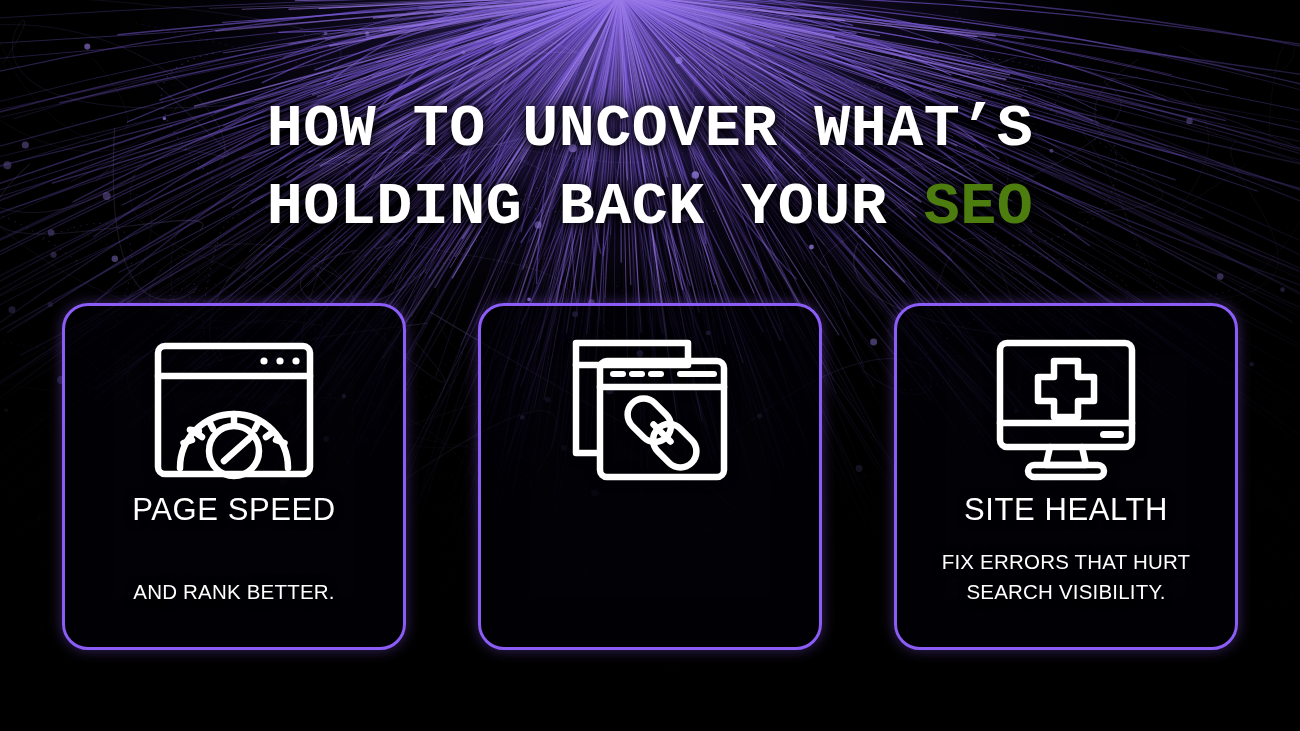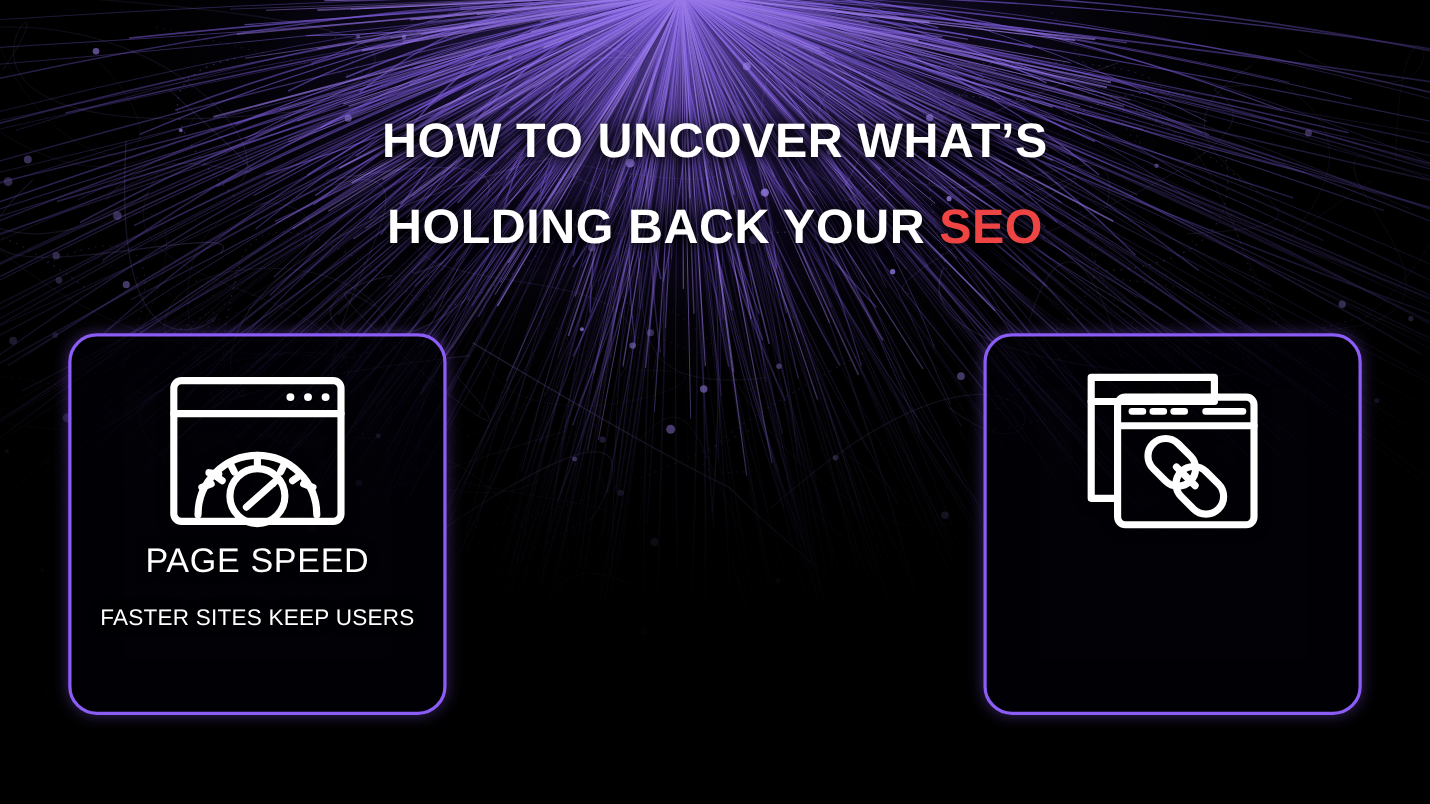--- a/index.html
+++ b/index.html
@@ -50,30 +50,30 @@
   
   .headline {
     position:absolute;
     left:0; right:0; top:90px;
     text-align:center;
     z-index:5;
   }
   .headline-line {
     display:block;
     color:#ffffff;
-    font-family:Liberation Sans, sans-serif;
+    font-family:Liberation Mono, monospace;
     font-weight:700;
-    font-size:44px;
+    font-size:60px;
     line-height:78px;
     letter-spacing:0.5px;
     text-transform:uppercase;
     text-shadow:0 0 22px rgba(0,0,0,0.85), 0 2px 10px rgba(0,0,0,0.9);
     white-space:nowrap;
   }
-  .accent { color:#ef4444; }
+  .accent { color:#4d7c0f; }
 
   
   .cards {
     position:absolute;
     left:62px; top:303px;
     width:1176px; height:347px;
     display:flex;
     justify-content:space-between;
     z-index:5;
     gap:12px;
@@ -1068,21 +1068,22 @@
           <line x1="121" y1="92" x2="114" y2="97"></line>
           <line x1="132.5" y1="103" x2="124" y2="100"></line>
 
           <circle cx="82" cy="111" r="25"></circle>
           <path d="M72 121 L100 96" stroke-width="6.5"></path>
           <path d="M100 96 L93 98 L98 103 Z" fill="#ffffff" stroke="none"></path>
         </svg>
       </div>
       <div class="card-title">PAGE SPEED</div>
       <div class="card-desc">
-        <span>FASTER SITES KEEP USERS</span><br>
+        <br>
+        <span>AND RANK BETTER.</span>
       </div>
     </div>
 
     <div class="card">
       <div class="card-icon">
         <svg width="164" height="150" viewBox="0 0 164 150" fill="none" stroke="#ffffff" stroke-width="6.5" stroke-linecap="round" stroke-linejoin="round">
 
           <path d="M30 118 L8 118 L8 8 L120 8 L120 26"></path>
           <line x1="8" y1="30" x2="120" y2="30"></line>
 
@@ -1098,15 +1099,34 @@
             <rect x="78" y="92" width="32" height="48" rx="16"></rect>
             <line x1="94" y1="86" x2="94" y2="110" stroke-width="6.5"></line>
           </g>
         </svg>
       </div>
       <div class="card-desc">
         <br>
       </div>
     </div>
 
+    <div class="card">
+      <div class="card-icon">
+        <svg width="164" height="150" viewBox="0 0 164 150" fill="none" stroke="#ffffff" stroke-width="6.5" stroke-linecap="round" stroke-linejoin="round">
+          <rect x="16" y="8" width="132" height="104" rx="7"></rect>
+          <line x1="16" y1="88" x2="148" y2="88"></line>
+          <rect x="116" y="96" width="24" height="7" rx="3.5" fill="#ffffff" stroke="none"></rect>
+
+          <path d="M70 26 L94 26 L94 42 L110 42 L110 66 L94 66 L94 82 L70 82 L70 66 L54 66 L54 42 L70 42 Z"></path>
+
+          <path d="M66 112 L62 130 L102 130 L98 112"></path>
+          <rect x="44" y="130" width="76" height="12" rx="6"></rect>
+        </svg>
+      </div>
+      <div class="card-title">SITE HEALTH</div>
+      <div class="card-desc">
+        <span>FIX ERRORS THAT HURT</span><br>
+        <span>SEARCH VISIBILITY.</span>
+      </div>
+    </div>
 
   </div>
 </div>
 
 </body></html>

